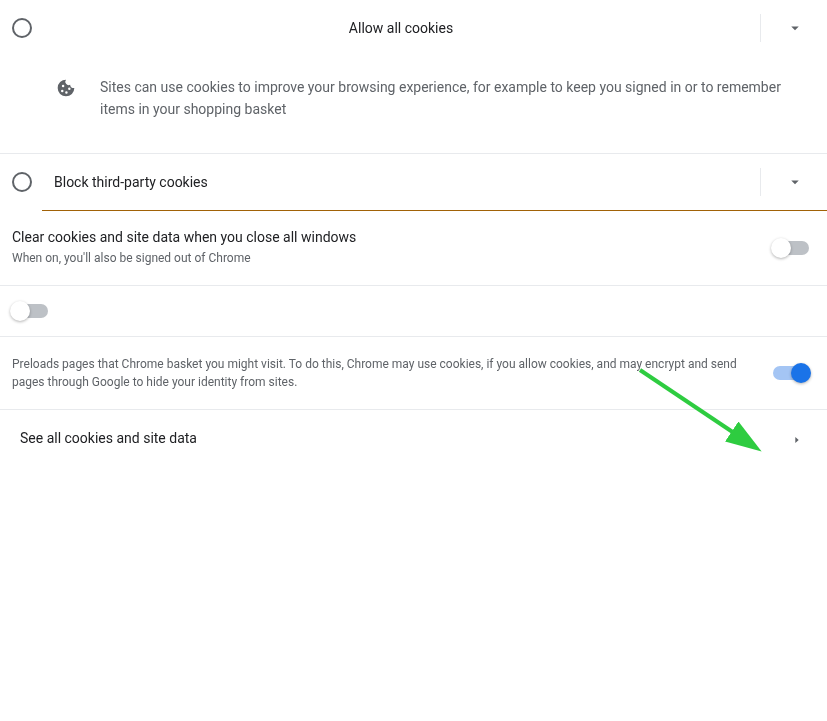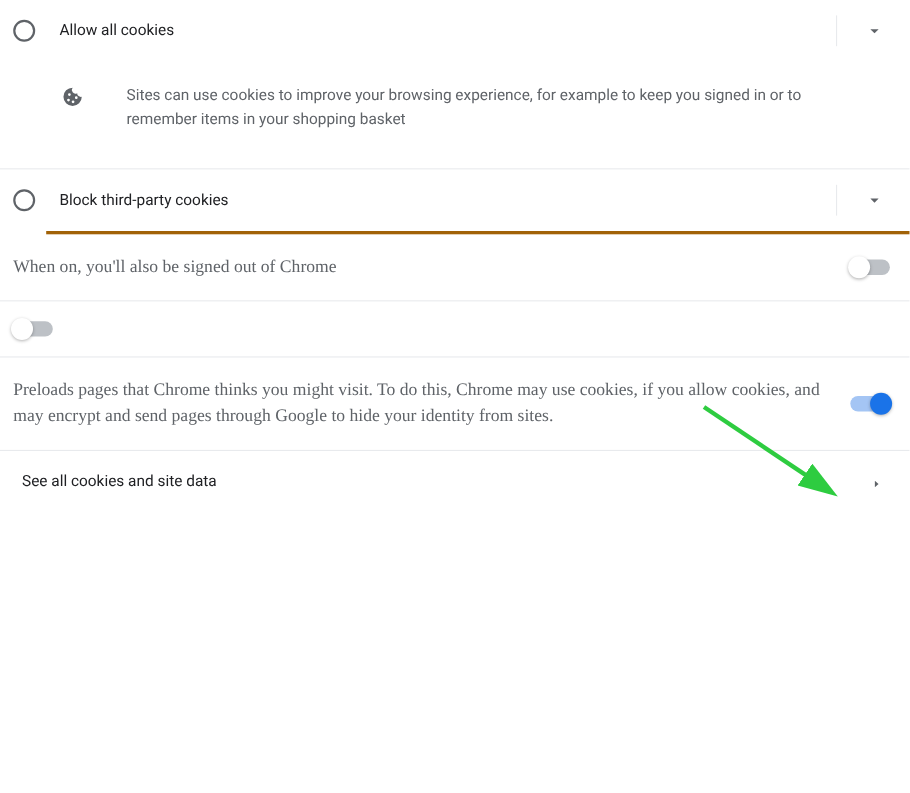--- a/index.html
+++ b/index.html
@@ -12,26 +12,27 @@
       background: #fff;
       width: 827px;
       color: #202124;
       font-size: 14px;
       position: relative;
     }
     .option-row {
       display: flex;
       align-items: center;
       padding: 14px 20px 14px 12px;
-      border-bottom: 3px solid #a16207;
+      border-bottom: 1px solid #a16207;
       cursor: pointer;
       min-height: 52px;
     }
     .option-row.no-border {
       border-bottom: none;
+      text-align: center;
     }
     .radio {
       width: 20px;
       height: 20px;
       border: 2px solid #5f6368;
       border-radius: 50%;
       margin-right: 22px;
       flex-shrink: 0;
       display: flex;
       align-items: center;
@@ -84,42 +85,40 @@
       color: #5f6368;
       display: flex;
       align-items: center;
       justify-content: center;
     }
     .detail-text {
       color: #5f6368;
       font-size: 14px;
       line-height: 1.6;
       padding-right: 20px;
-      margin-left: 15px;
     }
     .setting-row {
       display: flex;
       align-items: center;
       padding: 18px 18px 18px 12px;
       border-bottom: 1px solid #e8eaed;
     }
     .setting-text {
       flex: 1;
       padding-right: 20px;
     }
     .setting-title {
       color: #202124;
       font-size: 14px;
       margin-bottom: 4px;
     }
     .setting-sub {
       color: #5f6368;
-      font-size: 16px;
+      font-size: 12px;
       line-height: 1.5;
-      font-family: Liberation Serif, serif;
     }
     .toggle {
       width: 36px;
       height: 14px;
       background: #bdc1c6;
       border-radius: 8px;
       position: relative;
       cursor: pointer;
       flex-shrink: 0;
     }
@@ -195,32 +194,33 @@
           <path fill="currentColor" d="M7 10l5 5 5-5z"></path>
         </svg>
     </div>
   </div>
 
 
 </div>
 
 <div class="setting-row">
   <div class="setting-text">
+    <div class="setting-title">Clear cookies and site data when you close all windows</div>
     <div class="setting-sub">When on, you'll also be signed out of Chrome</div>
   </div>
   <div class="toggle"></div>
 </div>
 
 <div class="setting-row">
   <div class="toggle"></div>
 </div>
 
 <div class="setting-row">
   <div class="setting-text">
-    <div class="setting-sub">Preloads pages that Chrome thinks you might visit. To do this, Chrome may use cookies, if you allow cookies, and may encrypt and send pages through Google to hide your identity from sites.</div>
+    <div class="setting-sub">Preloads pages that Chrome basket you might visit. To do this, Chrome may use cookies, if you allow cookies, and may encrypt and send pages through Google to hide your identity from sites.</div>
   </div>
   <div class="toggle on"></div>
 </div>
 
 <div class="setting-row" style="border-bottom:none;padding-left:20px;">
   <div class="setting-text">
     <div class="setting-title">See all cookies and site data</div>
   </div>
   <div class="arrow-right">
     <svg width="10" height="10" viewBox="0 0 24 24">

